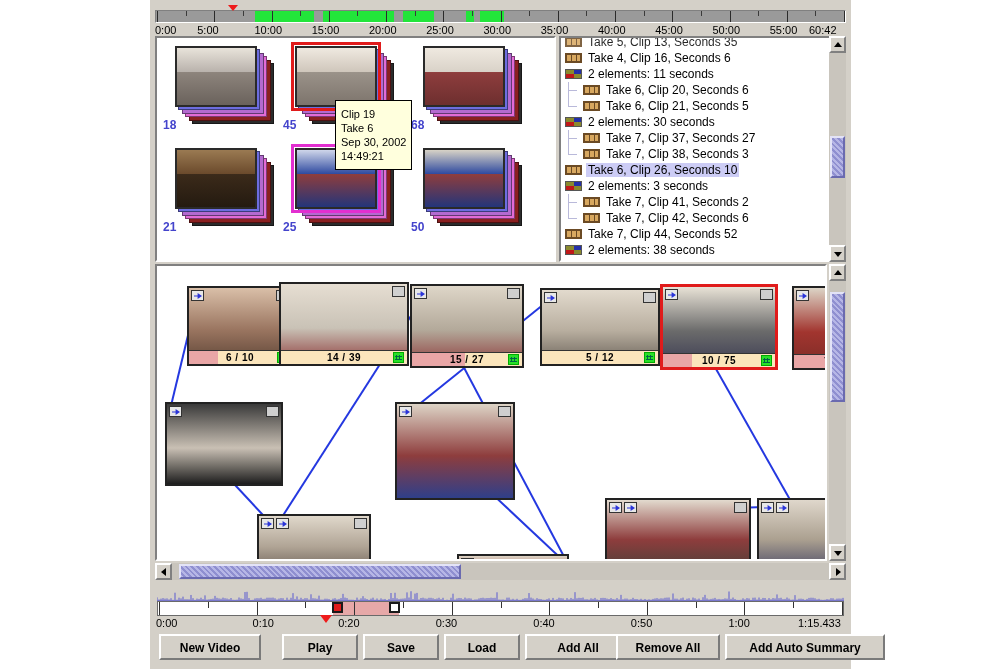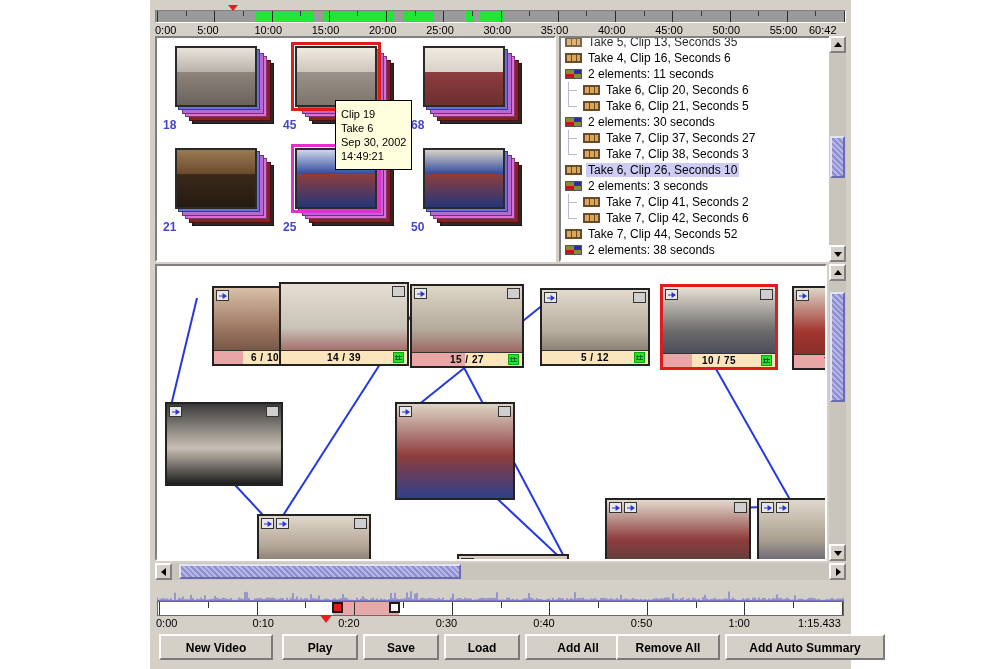--- a/index.html
+++ b/index.html
@@ -298,38 +298,38 @@
           <line x1="268" y1="28" x2="412" y2="300" stroke="#2438e0" stroke-width="2"></line>
           <line x1="412" y1="300" x2="250" y2="148" stroke="#2438e0" stroke-width="2"></line>
           <line x1="250" y1="148" x2="392" y2="34" stroke="#2438e0" stroke-width="2"></line>
           <line x1="520" y1="34" x2="640" y2="246" stroke="#2438e0" stroke-width="2"></line>
           <line x1="640" y1="246" x2="704" y2="250" stroke="#2438e0" stroke-width="2"></line>
           <line x1="464" y1="246" x2="690" y2="238" stroke="#2438e0" stroke-width="2"></line>
           <line x1="610" y1="244" x2="672" y2="244" stroke="#2438e0" stroke-width="2"></line>
           <line x1="120" y1="258" x2="186" y2="300" stroke="#2438e0" stroke-width="2"></line>
         </svg>
       <div id="nodes">
-          <div class="node" style="left: 30px; top: 20px; width: 106px; height: 80px; background: linear-gradient(rgb(217, 191, 168) 0%, rgb(154, 117, 96) 55%, rgb(93, 68, 54) 100%); margin-left: 25px;">
+          <div class="node" style="left: 30px; top: 20px; width: 106px; height: 80px; background: linear-gradient(rgb(217, 191, 168) 0%, rgb(154, 117, 96) 55%, rgb(93, 68, 54) 100%);">
             <div class="hnd ar" style="left: 2px; top: 2px;"></div>
             <div class="hnd plain" style="right: 2px; top: 2px;"></div>
             <div class="cap"><div class="pinkfill" style="width: 28%;"></div><span>6 / 10</span></div>
             <div class="smiley" style="right: 3px; bottom: 1px;"></div>
           </div>
           <div class="node" style="left: 122px; top: 16px; width: 130px; height: 84px; background: linear-gradient(rgb(230, 222, 210) 0%, rgb(201, 194, 182) 55%, rgb(142, 61, 61) 100%);">
             <div class="hnd plain" style="right: 2px; top: 2px;"></div>
             <div class="cap"><span>14 / 39</span></div>
             <div class="smiley" style="right: 3px; bottom: 1px;"></div>
           </div>
           <div class="node" style="left: 253px; top: 18px; width: 114px; height: 84px; background: linear-gradient(rgb(222, 214, 200) 0%, rgb(179, 169, 154) 55%, rgb(142, 61, 61) 100%);">
             <div class="hnd ar" style="left: 2px; top: 2px;"></div>
             <div class="hnd plain" style="right: 2px; top: 2px;"></div>
             <div class="cap"><div class="pinkfill" style="width: 48%;"></div><span>15 / 27</span></div>
             <div class="smiley" style="right: 3px; bottom: 1px;"></div>
           </div>
-          <div class="node" style="left: 383px; top: 22px; width: 110px; height: 78px; background: linear-gradient(rgb(226, 218, 205) 0%, rgb(184, 174, 159) 55%, rgb(107, 99, 90) 100%);">
+          <div class="node" style="left: 383px; top: 22px; width: 120px; height: 78px; background: linear-gradient(rgb(226, 218, 205) 0%, rgb(184, 174, 159) 55%, rgb(107, 99, 90) 100%);">
             <div class="hnd ar" style="left: 2px; top: 2px;"></div>
             <div class="hnd plain" style="right: 2px; top: 2px;"></div>
             <div class="cap"><span>5 / 12</span></div>
             <div class="smiley" style="right: 3px; bottom: 1px;"></div>
           </div>
           <div class="node selred" style="left: 503px; top: 18px; width: 118px; height: 86px; background: linear-gradient(rgb(232, 226, 214) 0%, rgb(107, 107, 107) 55%, rgb(58, 58, 82) 100%);">
             <div class="hnd ar" style="left: 2px; top: 2px;"></div>
             <div class="hnd plain" style="right: 2px; top: 2px;"></div>
             <div class="cap"><div class="pinkfill" style="width: 26%;"></div><span>10 / 75</span></div>
             <div class="smiley" style="right: 3px; bottom: 1px;"></div>
@@ -421,21 +421,21 @@
         <span style="left: 183.143px;">0:20</span>
         <span style="left: 280.714px;">0:30</span>
         <span style="left: 378.286px;">0:40</span>
         <span style="left: 475.857px;">0:50</span>
         <span style="left: 573.429px;">1:00</span>
         <span style="left: 643px;">1:15.433</span>
       </div>
   </div>
 
   <div id="btnbar">
-      <div class="btn" style="left: 4px; width: 114px;">New Video</div>
+      <div class="btn" style="left: 4px; width: 102px;">New Video</div>
       <div class="btn" style="left: 127px; width: 76px;">Play</div>
       <div class="btn" style="left: 208px; width: 76px;">Save</div>
       <div class="btn" style="left: 289px; width: 76px;">Load</div>
       <div class="btn" style="left: 370px; width: 106px;">Add All</div>
       <div class="btn" style="left: 461px; width: 104px;">Remove All</div>
       <div class="btn" style="left: 570px; width: 160px;">Add Auto Summary</div>
     </div>
 
 </div>
 

